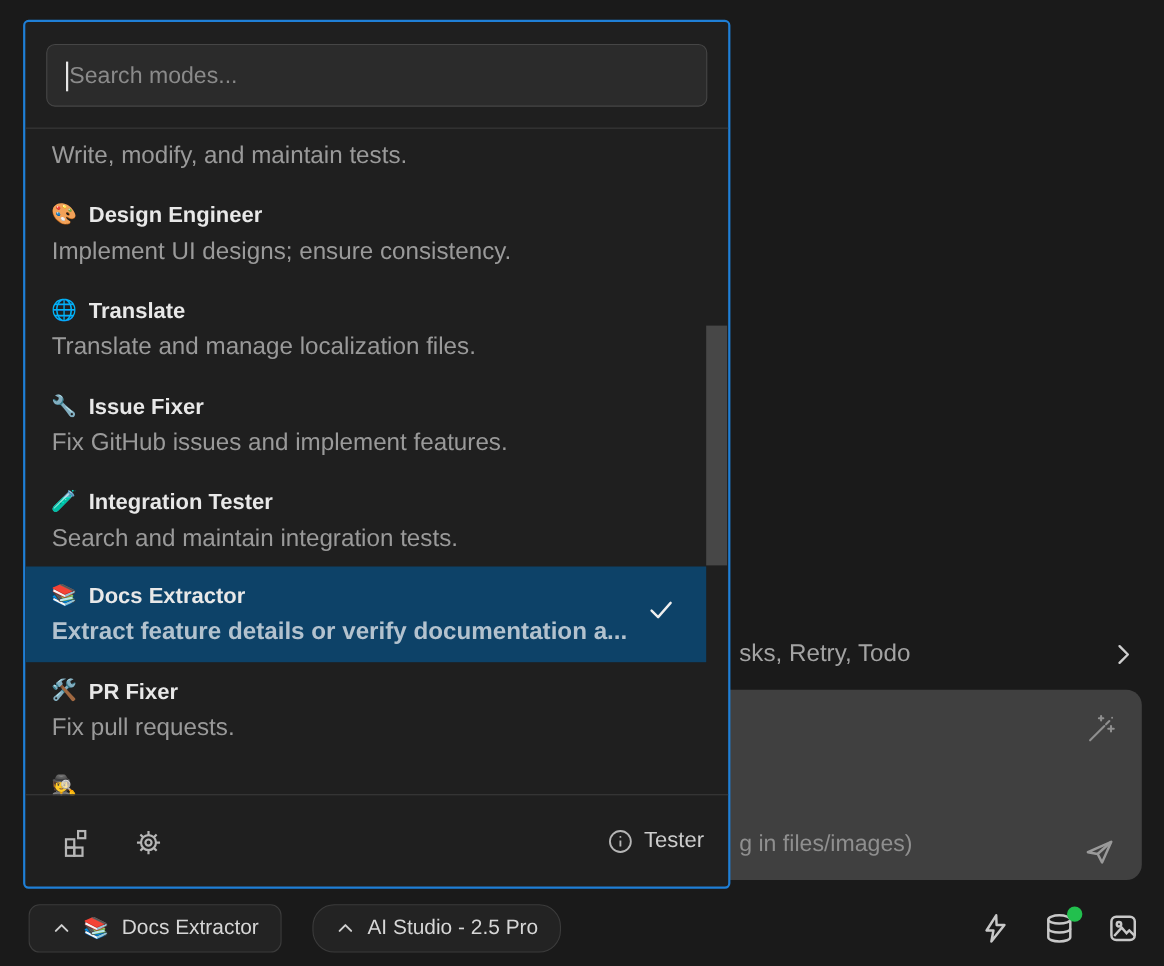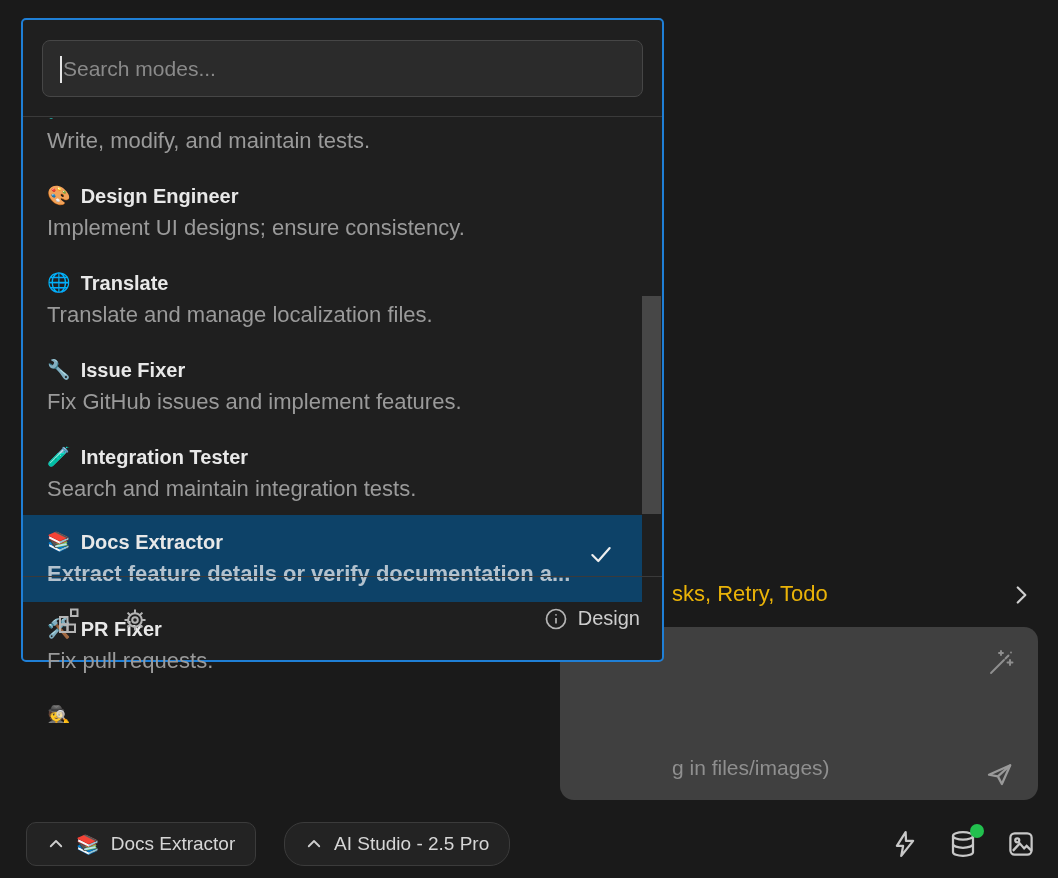--- a/index.html
+++ b/index.html
@@ -8,21 +8,21 @@
     background:#1a1a1a;
     font-family:"Liberation Sans", sans-serif;
     overflow:hidden;
     position:relative;
     color:#e8e8e8;
   }
   .screen { position:absolute; inset:0; }
 
   
   .history-row { position:absolute; left:560px; top:578px; width:478px; height:34px; }
-  .history-text { position:absolute; left:112px; top:3px; font-size:22px; color:#eab308; white-space:nowrap; }
+  .history-text { position:absolute; left:112px; top:3px; font-size:22px; color:#a3a3a3; white-space:nowrap; }
   .history-chevron { position:absolute; left:448px; top:4px; }
 
   .chat-input-box {
     position:absolute; left:560px; top:627px; width:478px; height:173px;
     background:#404040; border-radius:14px;
   }
   .wand-btn { position:absolute; right:22px; top:20px; width:32px; height:32px; }
   .chat-placeholder { position:absolute; left:112px; top:129px; font-size:21px; color:#8f8f8f; white-space:nowrap; }
   .send-btn { position:absolute; right:24px; top:132px; width:30px; height:30px; }
 
@@ -36,21 +36,21 @@
   }
   .pill-mode { left:26px; }
   .pill-model { left:284px;border-radius:20px; }
   .pill .emoji { font-size:19px; }
   .statusbar-icons { position:absolute; right:22px; top:6px; height:44px; display:flex; align-items:center; gap:28px; }
   .sb-icon { position:relative; width:30px; height:30px; cursor:pointer; }
   .green-dot { position:absolute; top:-5px; right:-6px; width:14px; height:14px; border-radius:50%; background:#22c04e; }
 
   
   .modes-panel {
-    position:absolute; left:21px; top:18px; width:643px; height:644px;
+    position:absolute; left:21px; top:18px; width:643px; height:790px;
     background:#1f1f1f; border:2px solid #1f7fd6; border-radius:5px;
   }
   .search-wrap { position:absolute; left:0; top:0; width:639px; height:97px; border-bottom:1px solid #3a3a3a; }
   .search-box {
     position:absolute; left:19px; top:20px; width:601px; height:57px;
     background:#2b2b2b; border:1px solid #464646; border-radius:8px;
   }
   .search-box input {
     width:100%; height:100%; background:transparent; border:none; outline:none;
     font-family:"Liberation Sans", sans-serif; font-size:21px; color:#e8e8e8; padding:0 20px;
@@ -249,18 +249,18 @@
           <circle cx="15" cy="15" r="2.8"></circle>
           <path d="M15 4.5 V8 M15 22 V25.5 M4.5 15 H8 M22 15 H25.5 M7.6 7.6 L10 10 M20 20 L22.4 22.4 M7.6 22.4 L10 20 M20 10 L22.4 7.6"></path>
         </svg>
       </span>
       <span class="footer-right">
         <svg width="24" height="24" viewBox="0 0 24 24" fill="none" stroke="#b5b5b5" stroke-width="1.7">
           <circle cx="12" cy="12" r="9.5"></circle>
           <line x1="12" y1="11" x2="12" y2="16.5"></line>
           <circle cx="12" cy="7.8" r="0.9" fill="#b5b5b5" stroke="none"></circle>
         </svg>
-        <span class="modes-label">Design</span>
+        <span class="modes-label">Tester</span>
       </span>
     </div>
 
   </div>
 </div>
 
 </body></html>

